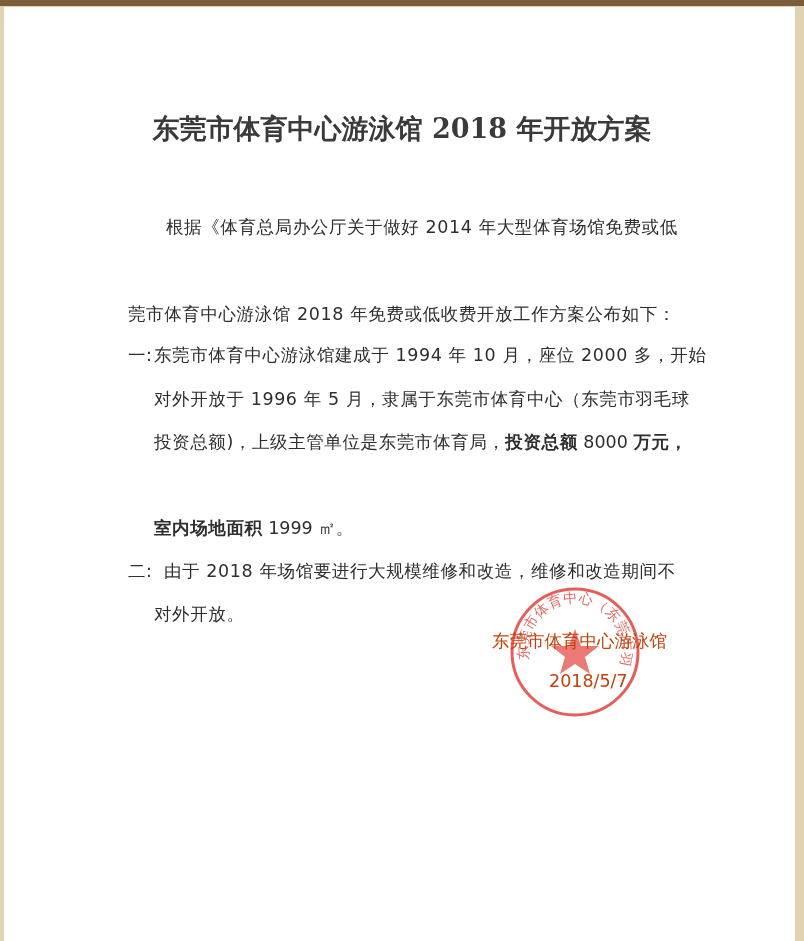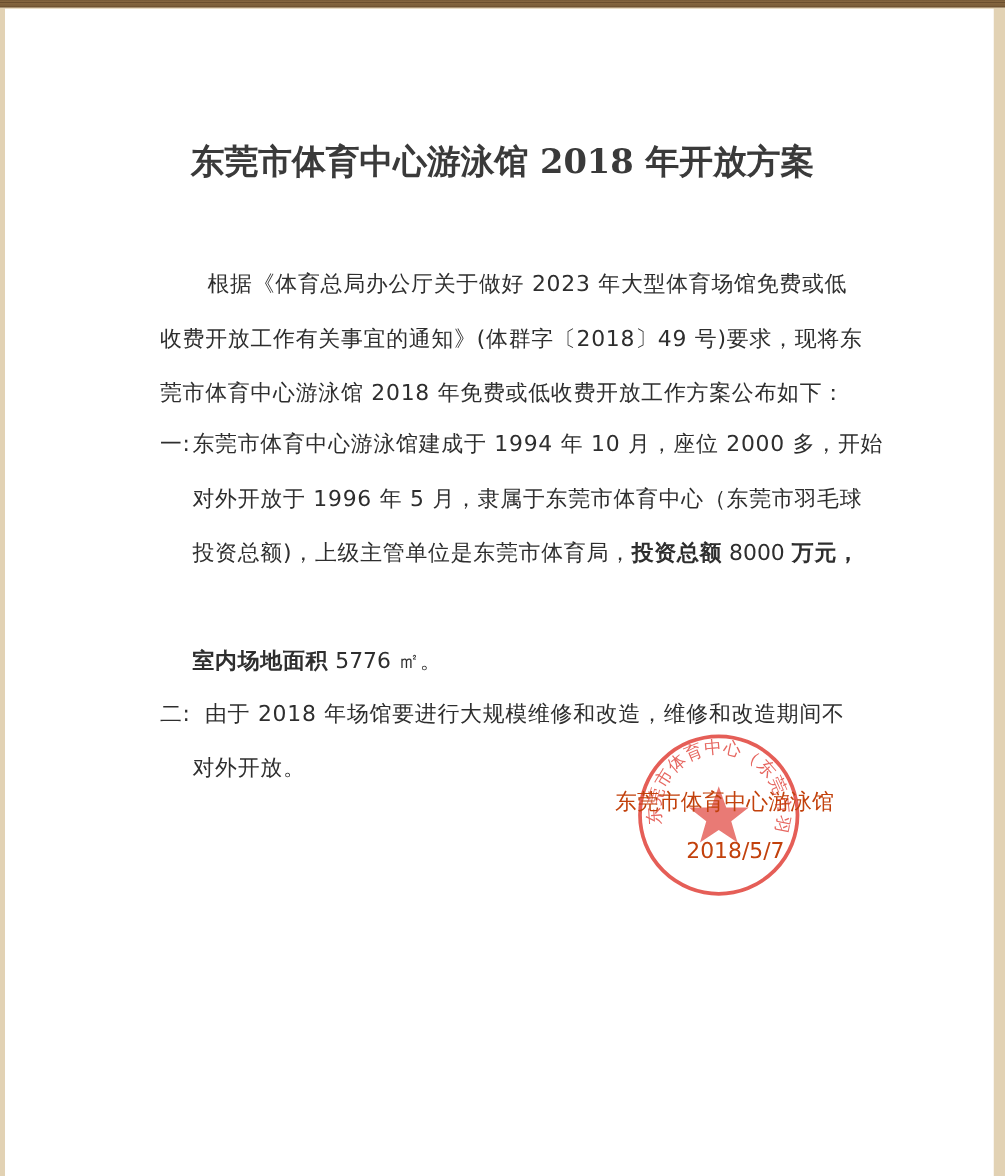--- a/index.html
+++ b/index.html
@@ -60,32 +60,31 @@
   </style>
 </head>
 <body>
 
 <div class="frame-top"></div>
 
 <div class="paper">
 
   <div class="title">东莞市体育中心游泳馆 2018 年开放方案</div>
 
-  <div class="line" style="left:162px; top:208px;">根据《体育总局办公厅关于做好 2023 年大型体育场馆免费或低</div>
-  <div class="line" style="left:124px; top:252px;">收费开放工作有关事宜的通知》(体群字〔2018〕49 号)要求，现将东</div>
+  <div class="line" style="left:162px; top:208px;">根据《体育总局办公厅关于做好 2014 年大型体育场馆免费或低</div>
   <div class="line" style="left:124px; top:295px;">莞市体育中心游泳馆 2018 年免费或低收费开放工作方案公布如下：</div>
 
   <div class="line" style="left:124px; top:336px;">一:</div>
   <div class="line" style="left:150px; top:336px;">东莞市体育中心游泳馆建成于 1994 年 10 月，座位 2000 多，开始</div>
   <div class="line" style="left:150px; top:380px;">对外开放于 1996 年 5 月，隶属于东莞市体育中心（东莞市羽毛球</div>
   <div class="line" style="left:150px; top:423px;">
     <span>投资总额)，上级主管单位是东莞市体育局，</span><b>投资总额</b><span class="num"> 8000 </span><b>万元，</b>
   </div>
   <div class="line" style="left:150px; top:509px;">
-    <b>室内场地面积</b><span class="num"> 5776 ㎡。</span>
+    <b>室内场地面积</b><span class="num"> 1999 ㎡。</span>
   </div>
 
   <div class="line" style="left:124px; top:552px;">二:</div>
   <div class="line" style="left:160px; top:552px;">由于 2018 年场馆要进行大规模维修和改造，维修和改造期间不</div>
   <div class="line" style="left:150px; top:595px;">对外开放。</div>
 
   <svg class="stamp" viewBox="0 0 134 134">
     <defs>
       <path id="stampArc" d="M 22 78 A 47 47 0 1 1 112 78" fill="none"></path>
     </defs>

